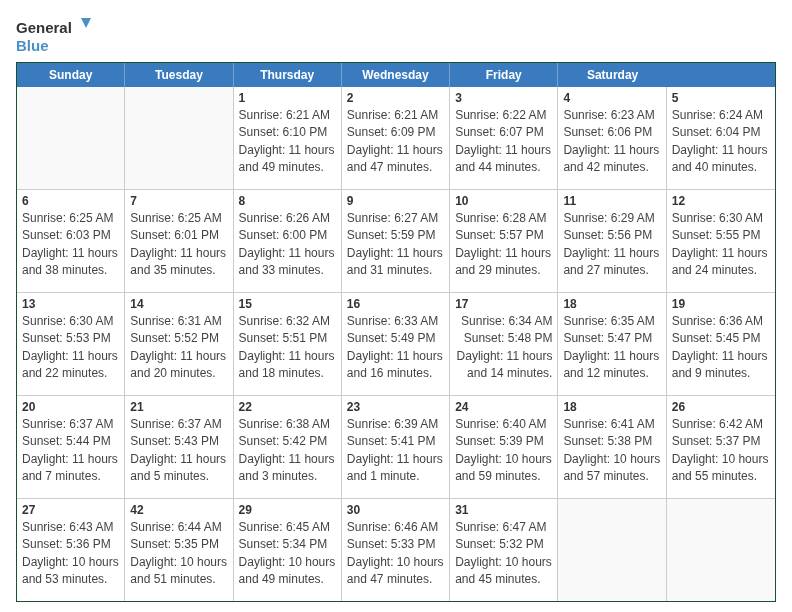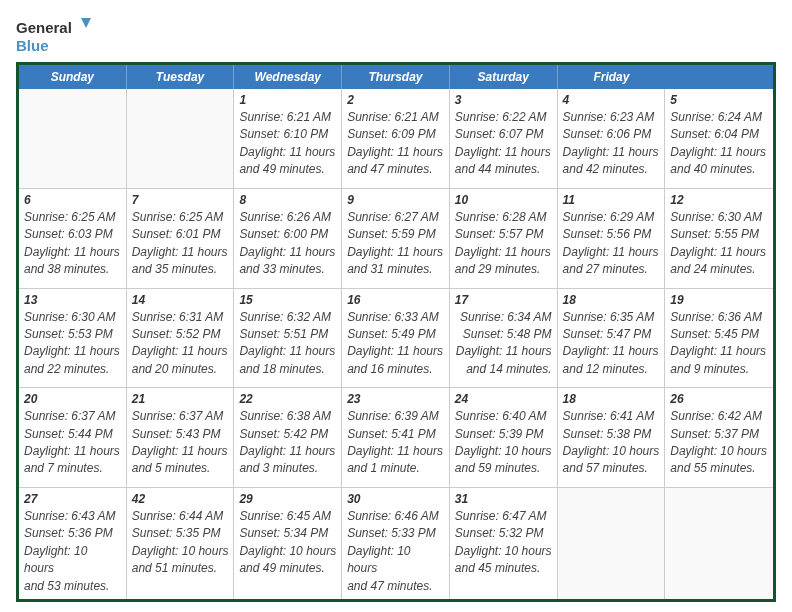--- a/index.html
+++ b/index.html
@@ -39,22 +39,21 @@
     }
     .subtitle {
       font-size: 15px;
       color: #555;
       margin-top: 2px;
     }
     .calendar {
       flex: 1;
       display: flex;
       flex-direction: column;
-      border: 3px solid #14532d;
-      font-style: italic;
+      border: 1px solid #14532d;
     }
     .calendar-header {
       display: grid;
       grid-template-columns: repeat(7, 1fr);
       background: #3a7abf;
     }
     .calendar-header .col-head {
       color: #fff;
       font-size: 12px;
       font-weight: bold;
@@ -121,24 +120,24 @@
     <div class="title-block">
       <div class="month-title"></div>
       <div class="subtitle"></div>
     </div>
   </div>
 
   <div class="calendar">
     <div class="calendar-header">
     <div class="col-head">Sunday</div>
         <div class="col-head">Tuesday</div>
+        <div class="col-head">Thursday</div>
         <div class="col-head">Wednesday</div>
-        <div class="col-head">Thursday</div>
+        <div class="col-head">Friday</div>
         <div class="col-head">Saturday</div>
-        <div class="col-head">Friday</div>
       </div>
     <div class="calendar-body">
     <div class="calendar-row">
           <div class="day-cell empty"></div>
           <div class="day-cell empty"></div>
           <div class="day-cell">
             <span class="day-num">1</span>
             <div class="day-info" style="white-space: pre-line;">Sunrise: 6:21 AM
 Sunset: 6:10 PM
 Daylight: 11 hours

